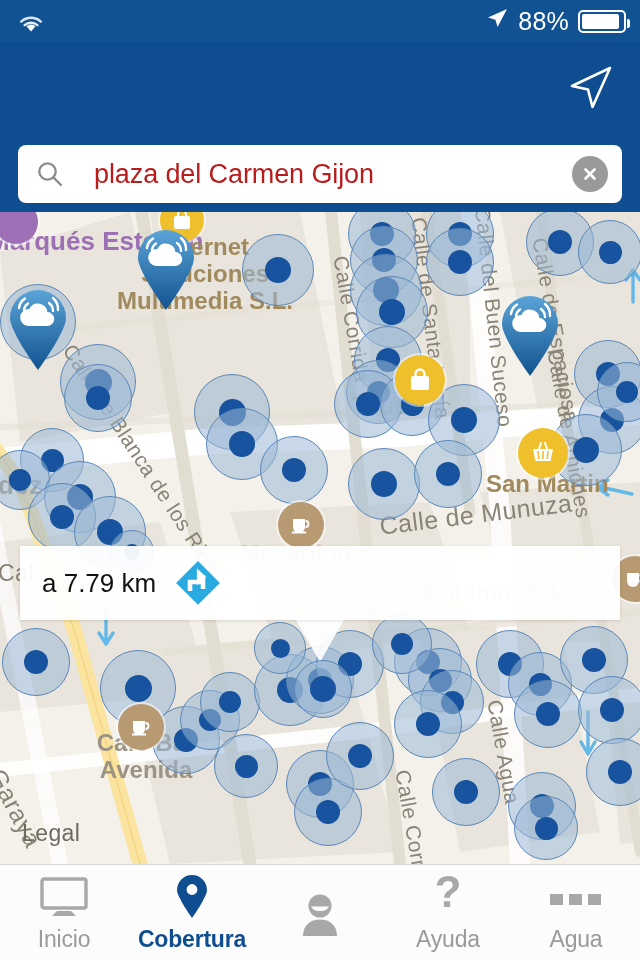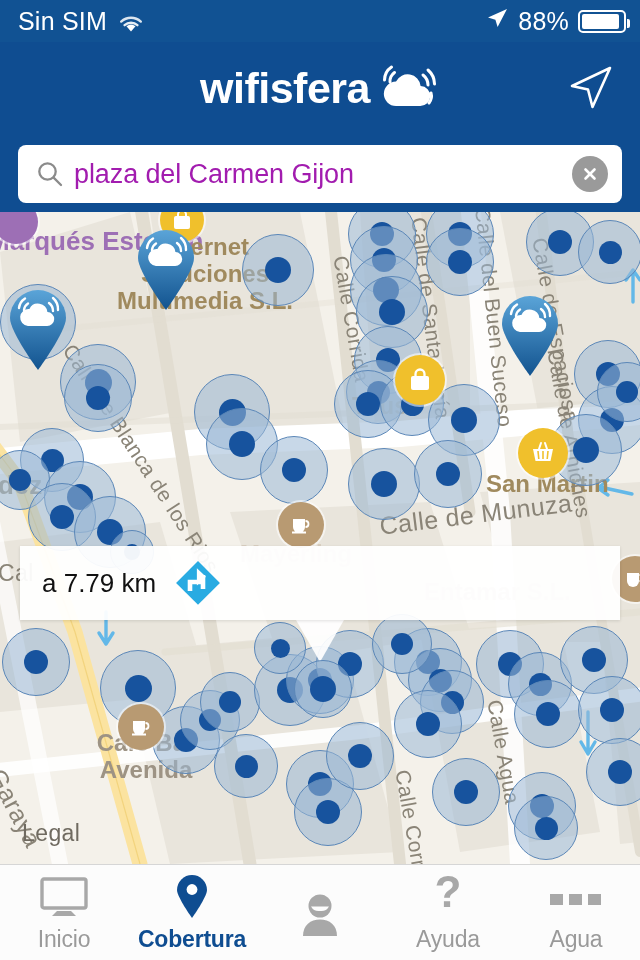--- a/index.html
+++ b/index.html
@@ -56,21 +56,21 @@
   .searchwrap {
     position:absolute; top:134px; left:0; width:640px; height:80px;
     background:#0f4d91; display:flex; align-items:center; justify-content:center;
   }
   .searchbox {
     width:604px; height:58px; background:#fff; border-radius:8px;
     display:flex; align-items:center; padding:0 14px 0 18px; position:relative;
   }
   .search-icon { width:28px; height:28px; flex:0 0 auto; }
   .search-value {
-    flex:1; font-size:27px; color:#a21caf; margin-left:10px; white-space:nowrap;
+    flex:1; font-size:27px; color:#b91c1c; margin-left:30px; white-space:nowrap;
     overflow:hidden; letter-spacing:-0.1px;
   }
   .clear-btn {
     width:36px; height:36px; border-radius:50%; background:#9a9a9a;
     display:flex; align-items:center; justify-content:center; flex:0 0 auto; cursor:pointer;
   }
 
   
   .map {
     position:absolute; top:212px; left:0; width:640px; height:652px;
@@ -157,21 +157,20 @@
   .tab-label { font-size:23px; color:#9a9a9a; letter-spacing:-0.2px; }
   .tab.active .tab-label { color:#0f4d91; font-weight:bold; }
 </style>
 </head>
 <body>
 
 <div id="app">
 
   <div class="statusbar">
     <div class="sb-left">
-      <span class="sb-text">Sin SIM</span>
       <span class="wifi-glyph">
         <svg width="26" height="20" viewBox="0 0 26 20">
           <path d="M13 17.5 L8.5 12.2 A7.2 7.2 0 0 1 17.5 12.2 Z" fill="#fff"></path>
           <path d="M3.2 7.6 A14.5 14.5 0 0 1 22.8 7.6" stroke="#fff" stroke-width="2.4" fill="none" stroke-linecap="round" opacity="0.85"></path>
           <path d="M6.6 11.2 A9.6 9.6 0 0 1 19.4 11.2" stroke="#fff" stroke-width="2.4" fill="none" stroke-linecap="round" opacity="0.9"></path>
         </svg>
       </span>
     </div>
     <div class="sb-right">
       <span>
@@ -180,33 +179,20 @@
           </svg>
       </span>
       <span class="sb-text">88%</span>
       <span class="battery">
           <span class="battery-fill"></span>
         </span>
     </div>
   </div>
 
   <div class="navbar">
-    <div class="brand">
-      <span class="brand-text">wifisfera</span>
-      <span>
-        <svg width="64" height="52" viewBox="0 0 64 52">
-          <path d="M20 46 h24 a10 10 0 0 0 0.6 -20 a13 13 0 0 0 -24.6 -4.4 a9.4 9.4 0 0 0 0 24.4 z" fill="#fff"></path>
-          <path d="M14 22 A11 11 0 0 1 18.5 12.5" stroke="#fff" stroke-width="3" fill="none" stroke-linecap="round"></path>
-          <path d="M8.5 20 A16 16 0 0 1 15.5 7" stroke="#fff" stroke-width="3" fill="none" stroke-linecap="round"></path>
-          <path d="M47 15 A13 13 0 0 1 52 25" stroke="#fff" stroke-width="3" fill="none" stroke-linecap="round"></path>
-          <path d="M52 10 A19 19 0 0 1 58.5 24" stroke="#fff" stroke-width="3" fill="none" stroke-linecap="round"></path>
-          <path d="M55 33 A11 11 0 0 1 53 43" stroke="#fff" stroke-width="3" fill="none" stroke-linecap="round"></path>
-        </svg>
-      </span>
-    </div>
     <div class="locate-btn">
       <svg width="54" height="54" viewBox="0 0 54 54">
         <path d="M47 7 L9 25 L25 28.5 L29.5 46 Z" fill="none" stroke="#fff" stroke-width="2.6" stroke-linejoin="round"></path>
       </svg>
     </div>
   </div>
 
   <div class="searchwrap">
     <div class="searchbox">
       <span class="search-icon">

